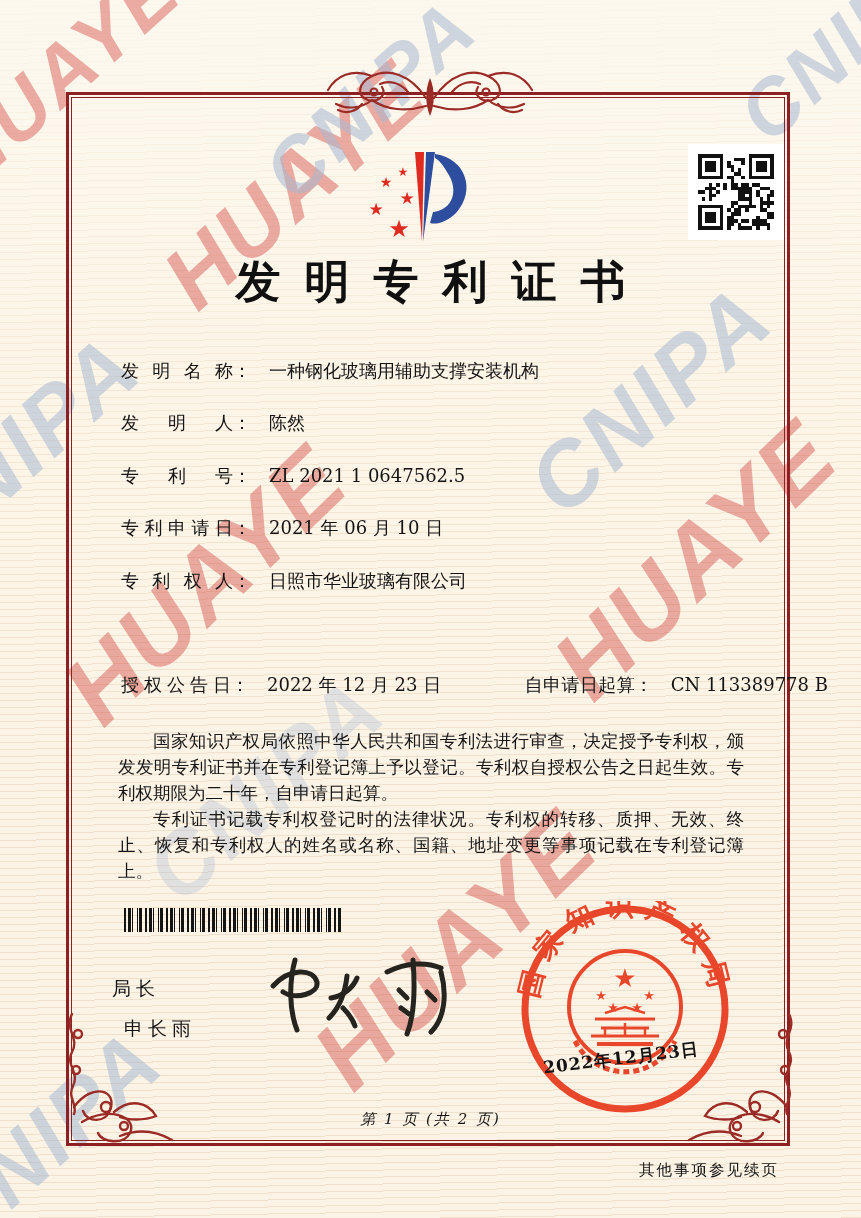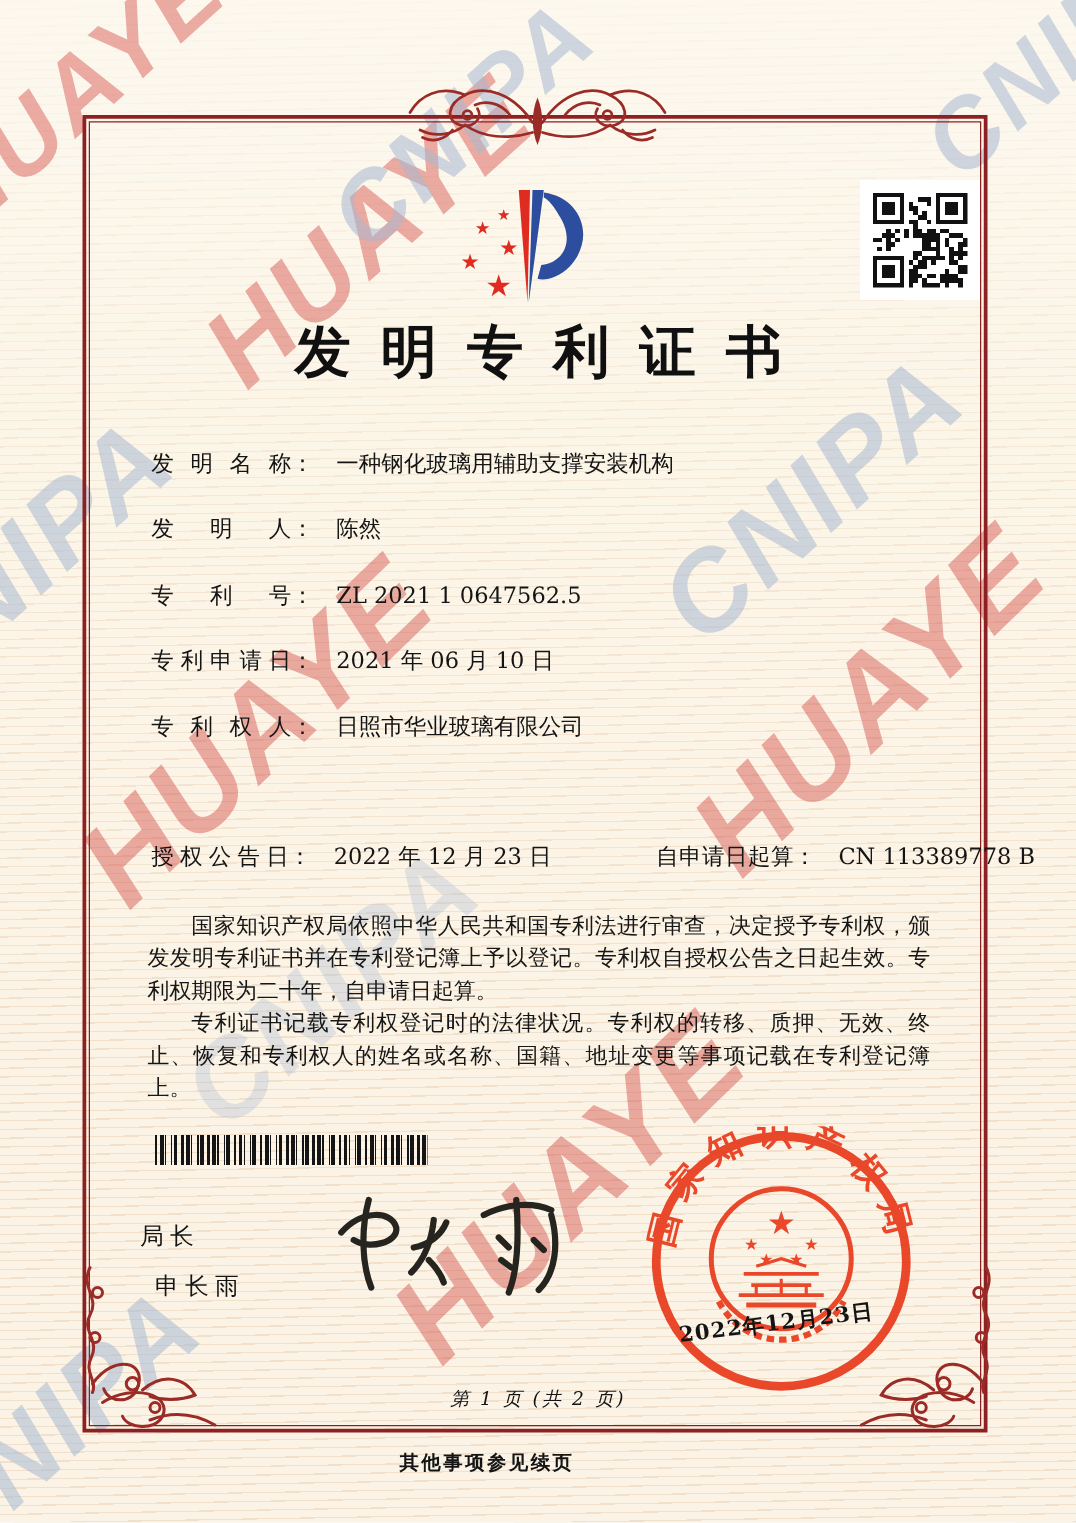--- a/index.html
+++ b/index.html
@@ -50,21 +50,21 @@
      background:repeating-linear-gradient(90deg,#141414 0 2px,transparent 2px 4px,#141414 4px 7px,
        transparent 7px 8px,#141414 8px 9px,transparent 9px 13px,#141414 13px 14px,
        transparent 14px 15px,#141414 15px 18px,transparent 18px 21px);}
   .director-title{position:absolute;left:112px;top:976px;font-size:19px;letter-spacing:5px;}
   .director-name{position:absolute;left:124px;top:1016px;font-size:19px;letter-spacing:5px;}
   .signature{position:absolute;left:255px;top:942px;}
   .seal{position:absolute;left:517px;top:901px;width:216px;height:216px;z-index:5;}
   .seal-date{position:absolute;left:531px;top:1047px;width:180px;text-align:center;z-index:6;
      font-size:17px;font-weight:600;letter-spacing:1px;color:#141414;transform:rotate(-7deg);}
   .page-no{position:absolute;left:0;width:861px;top:1110px;text-align:center;font-size:15px;letter-spacing:2px;font-style:italic;}
-  .footer-note{position:absolute;left:0;width:779px;top:1160px;text-align:center;font-size:15.5px;letter-spacing:2px;font-weight:bold;}
+  .footer-note{position:absolute;left:0;width:779px;top:1160px;text-align:right;font-size:15.5px;letter-spacing:2px;}
 </style>
 </head>
 <body>
 
 <div class="page">
 
   <span class="wm wm-red wm1">HUAYE</span>
   <span class="wm wm-red wm2">HUAYE</span>
   <span class="wm wm-red wm3">HUAYE</span>
   <span class="wm wm-red wm4">HUAYE</span>

